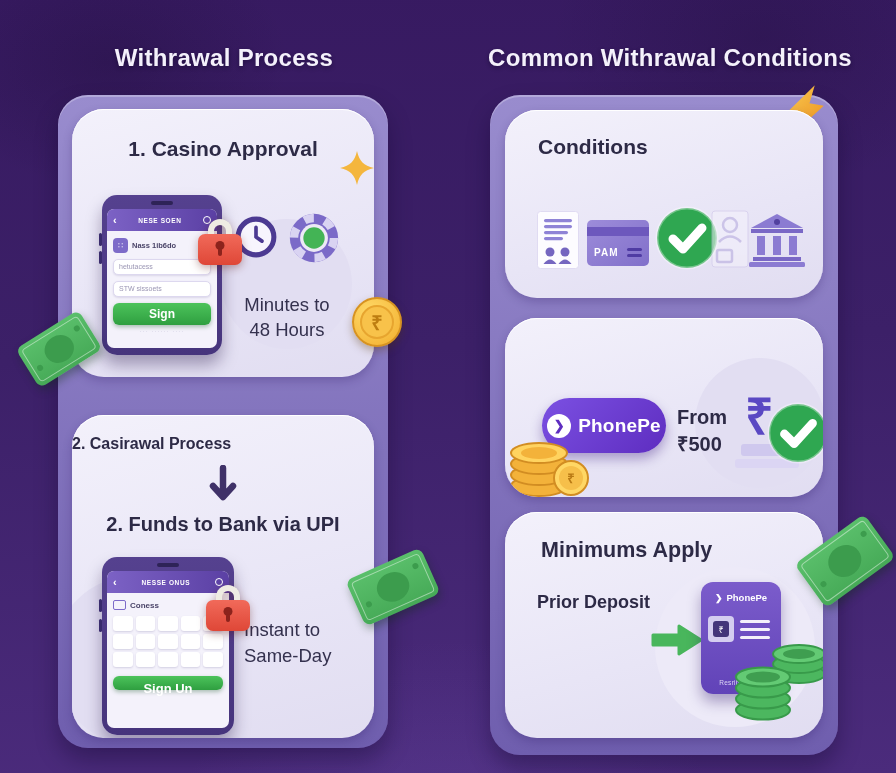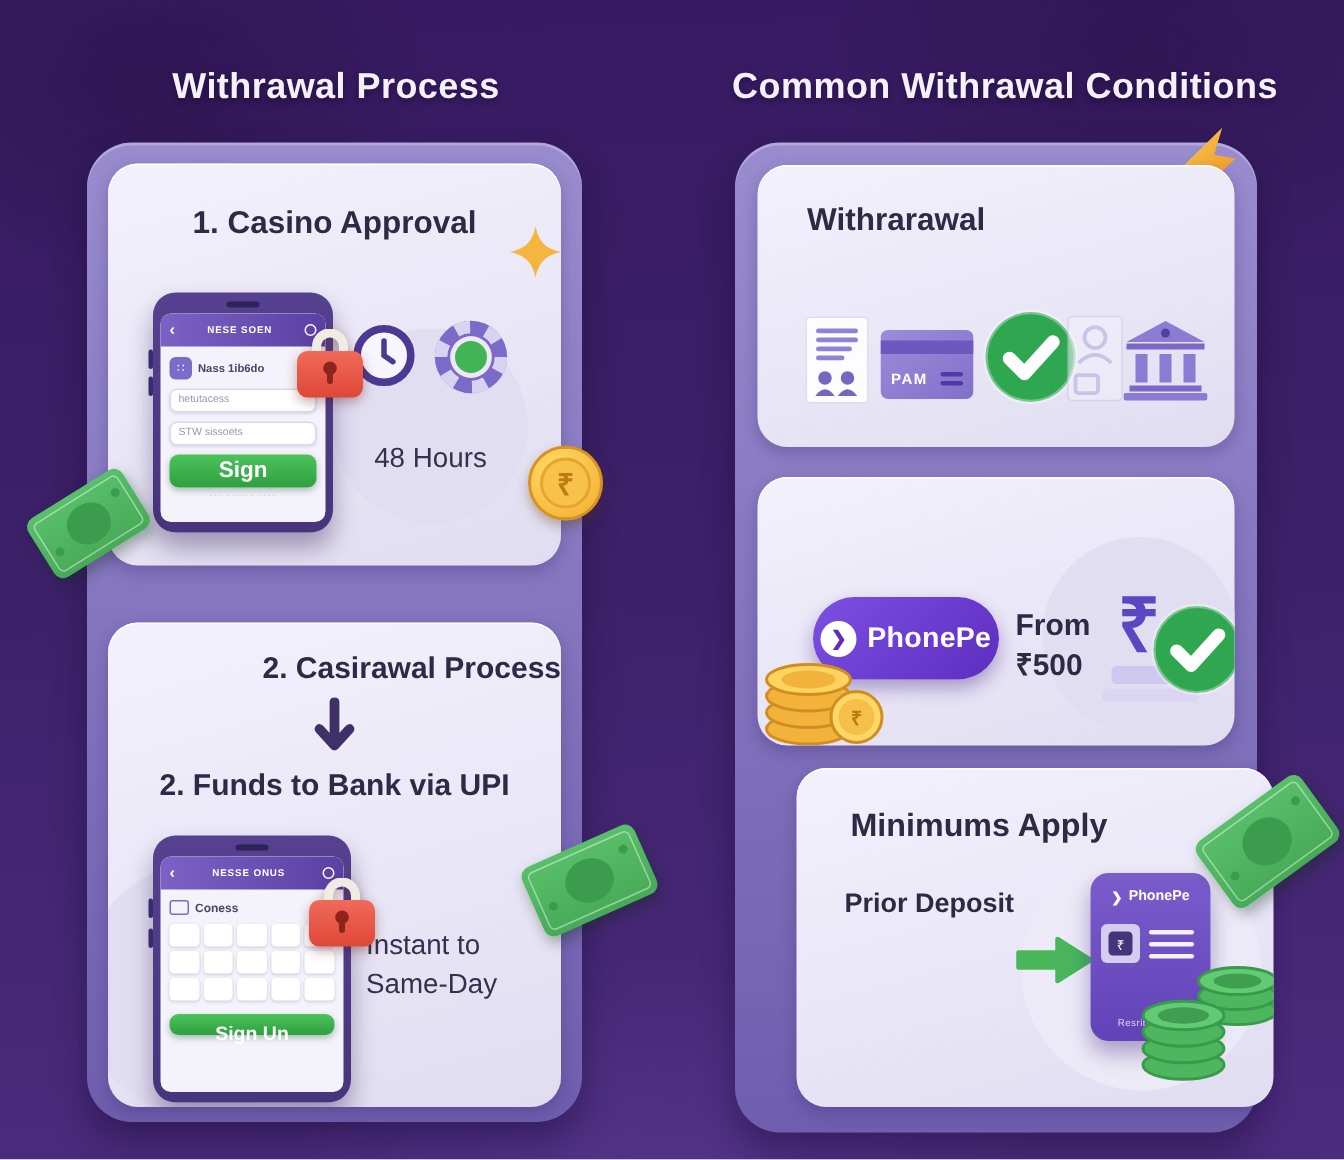--- a/index.html
+++ b/index.html
@@ -24,29 +24,29 @@
 
   .panel {
     position:absolute; border-radius:30px; z-index:1;
     background:linear-gradient(180deg,#998cce 0%, #8172bc 55%, #6f5eae 100%);
     box-shadow:0 12px 22px rgba(15,5,40,.35), inset 0 2px 0 rgba(255,255,255,.25);
   }
   #left-panel  { left:58px;  top:95px; width:330px; height:653px; }
   #right-panel { left:490px; top:95px; width:348px; height:660px; }
 
   .card {
-    position:absolute; border-radius:20px; z-index:3; overflow:hidden;
+    position:absolute; border-radius:32px; z-index:3; overflow:hidden;
     background:linear-gradient(165deg,#f3f1fb 0%, #e8e5f6 60%, #e1ddf1 100%);
     box-shadow:0 4px 10px rgba(40,20,90,.25), inset 0 1px 0 #ffffff;
   }
   #l-card1 { left:72px;  top:109px; width:302px; height:268px; }
   #l-card2 { left:72px;  top:415px; width:302px; height:323px; }
   #r-card1 { left:505px; top:110px; width:318px; height:188px; }
   #r-card2 { left:505px; top:318px; width:318px; height:179px; }
-  #r-card3 { left:505px; top:512px; width:318px; height:226px;margin-left:26px; }
+  #r-card3 { left:505px; top:512px; width:318px; height:226px; }
 
   .card-title { position:absolute; color:#2d2a46; font-weight:700; }
   .blob { position:absolute; border-radius:50%; background:#e2def2; }
 
   
   .phone { position:absolute; z-index:2; }
   .phone-body { position:absolute; inset:0; background:linear-gradient(#55418f,#46347c);
     border-radius:15px; box-shadow:0 10px 16px rgba(25,10,60,.35); }
   .speaker { position:absolute; top:6px; left:50%; transform:translateX(-50%);
     width:22px; height:4px; border-radius:2px; background:#2e2357; }
@@ -60,21 +60,21 @@
   .p-circle { width:8px; height:8px; border:1.5px solid #fff; border-radius:50%; }
   .p-content { padding:4px 6px 0; }
   .acct-row { display:flex; align-items:center; gap:4px; margin:3px 0 6px; }
   .acct-icon { width:15px; height:15px; border-radius:4px; background:#7d6bc9; color:#fff;
     font-size:8px; display:flex; align-items:center; justify-content:center; }
   .acct-label { font-size:7.5px; font-weight:700; color:#4a4468; }
   .p-input { height:16px; background:#fff; border:1px solid #ddd8ef; border-radius:5px;
     box-shadow:0 1px 2px rgba(80,70,130,.15); font-size:7px; color:#9b96b4;
     line-height:14px; padding-left:5px; margin-bottom:6px; }
   .p-btn { height:22px; margin-top:2px; background:linear-gradient(#4cc35b,#2f9f40);
-    border-radius:6px; color:#fff; font-weight:700; font-size:15px; text-align:center;
+    border-radius:6px; color:#fff; font-weight:700; font-size:12px; text-align:center;
     line-height:22px; box-shadow:0 2px 4px rgba(25,90,40,.35); }
   .p-note { margin-top:3px; text-align:center; font-size:6px; color:#c2bed6; letter-spacing:1px; }
   .grid { display:grid; grid-template-columns:repeat(5,1fr); gap:3px; margin:3px 0 9px; }
   .tile { height:15px; background:#fff; border-radius:3px; box-shadow:0 1px 2px rgba(80,70,130,.2); }
   .mini-card { width:13px; height:10px; border:1.5px solid #7d6bc9; border-radius:2px; }
 
   
   .lock { position:absolute; width:44px; height:46px; z-index:5; filter:drop-shadow(0 3px 4px rgba(90,15,10,.35)); }
   .shackle { position:absolute; top:0; left:50%; transform:translateX(-50%);
     width:24px; height:22px; border:6px solid #efece3; border-bottom:none; border-radius:12px 12px 0 0; }
@@ -200,37 +200,38 @@
     </svg>
 
     <svg class="icon-abs" style="left:216px; top:103px; width:52px; height:52px;" viewBox="0 0 56 56">
       <circle cx="28" cy="28" r="26" fill="#7b6ac8"></circle>
       <circle cx="28" cy="28" r="21.5" fill="none" stroke="#d9d3f2" stroke-width="9" stroke-dasharray="10.5 12"></circle>
       <circle cx="28" cy="28" r="15" fill="#ece9f5"></circle>
       <circle cx="28" cy="28" r="11.5" fill="#43b455"></circle>
     </svg>
 
     <div style="position:absolute; left:155px; top:183px; width:120px; text-align:center; font-size:18.5px; line-height:25px; color:#34314e; font-weight:500;">
+      <span class="txt-line">Minutes to</span>
       <span class="txt-line">48 Hours</span>
     </div>
   </div>
 
   <div class="coin" style="left:352px; top:297px; width:50px; height:50px;">
     <div class="coin-inner" style="font-size:20px;">₹</div>
   </div>
 
   <div class="note" style="left:22px; top:326px; width:74px; height:46px; transform:rotate(-32deg);">
     <div class="note-oval"></div>
     <div class="note-dot" style="left:8px; top:26px;"></div>
     <div class="note-dot" style="right:8px; top:12px;"></div>
   </div>
 
   <div id="l-card2" class="card">
     <div class="blob" style="left:-20px; top:160px; width:170px; height:170px;"></div>
-    <div class="card-title" style="left:0; top:20px; width:100%; text-align:right; font-size:20px;">2. Casirawal Process</div>
+    <div class="card-title" style="left:0; top:20px; width:100%; text-align:left; font-size:16px;">2. Casirawal Process</div>
 
     <svg class="icon-abs" style="left:137px; top:50px; width:28px; height:38px;" viewBox="0 0 28 38">
       <path d="M14 3 V30 M4 21 L14 32 L24 21" stroke="#3f3168" stroke-width="6.5" fill="none" stroke-linecap="round" stroke-linejoin="round"></path>
     </svg>
 
     <div class="card-title" style="left:0; top:98px; width:100%; text-align:center; font-size:20px;">2. Funds to Bank via UPI</div>
 
     <div class="phone" style="left:30px; top:142px; width:132px; height:178px;">
       <div class="phone-body"></div>
       <div class="speaker"></div>
@@ -283,21 +284,21 @@
   </div>
 
   <div class="note" style="left:352px; top:562px; width:82px; height:50px; transform:rotate(-24deg);">
     <div class="note-oval"></div>
     <div class="note-dot" style="left:9px; top:28px;"></div>
     <div class="note-dot" style="right:9px; top:12px;"></div>
   </div>
 
   <div id="r-card1" class="card">
     <div class="card-title" style="left:33px; top:22px; font-size:21px; line-height:29px;">
-      <span class="txt-line">Withrarawal</span>
+      <span class="txt-line">Conditions</span>
     </div>
 
     <svg class="icon-abs" style="left:32px; top:100px; width:42px; height:60px;" viewBox="0 0 42 58">
       <rect x="0.5" y="0.5" width="41" height="57" rx="3" fill="#fdfcff" stroke="#e0dbf2"></rect>
       <rect x="7" y="8" width="28" height="3.2" rx="1.6" fill="#8f83d6"></rect>
       <rect x="7" y="14" width="28" height="3.2" rx="1.6" fill="#8f83d6"></rect>
       <rect x="7" y="20" width="24" height="3.2" rx="1.6" fill="#8f83d6"></rect>
       <rect x="7" y="26" width="19" height="3.2" rx="1.6" fill="#8f83d6"></rect>
       <circle cx="13" cy="41" r="4.5" fill="#7566c0"></circle>
       <path d="M6.5 53 q6.5 -9 13 0 z" fill="#7566c0"></path>

